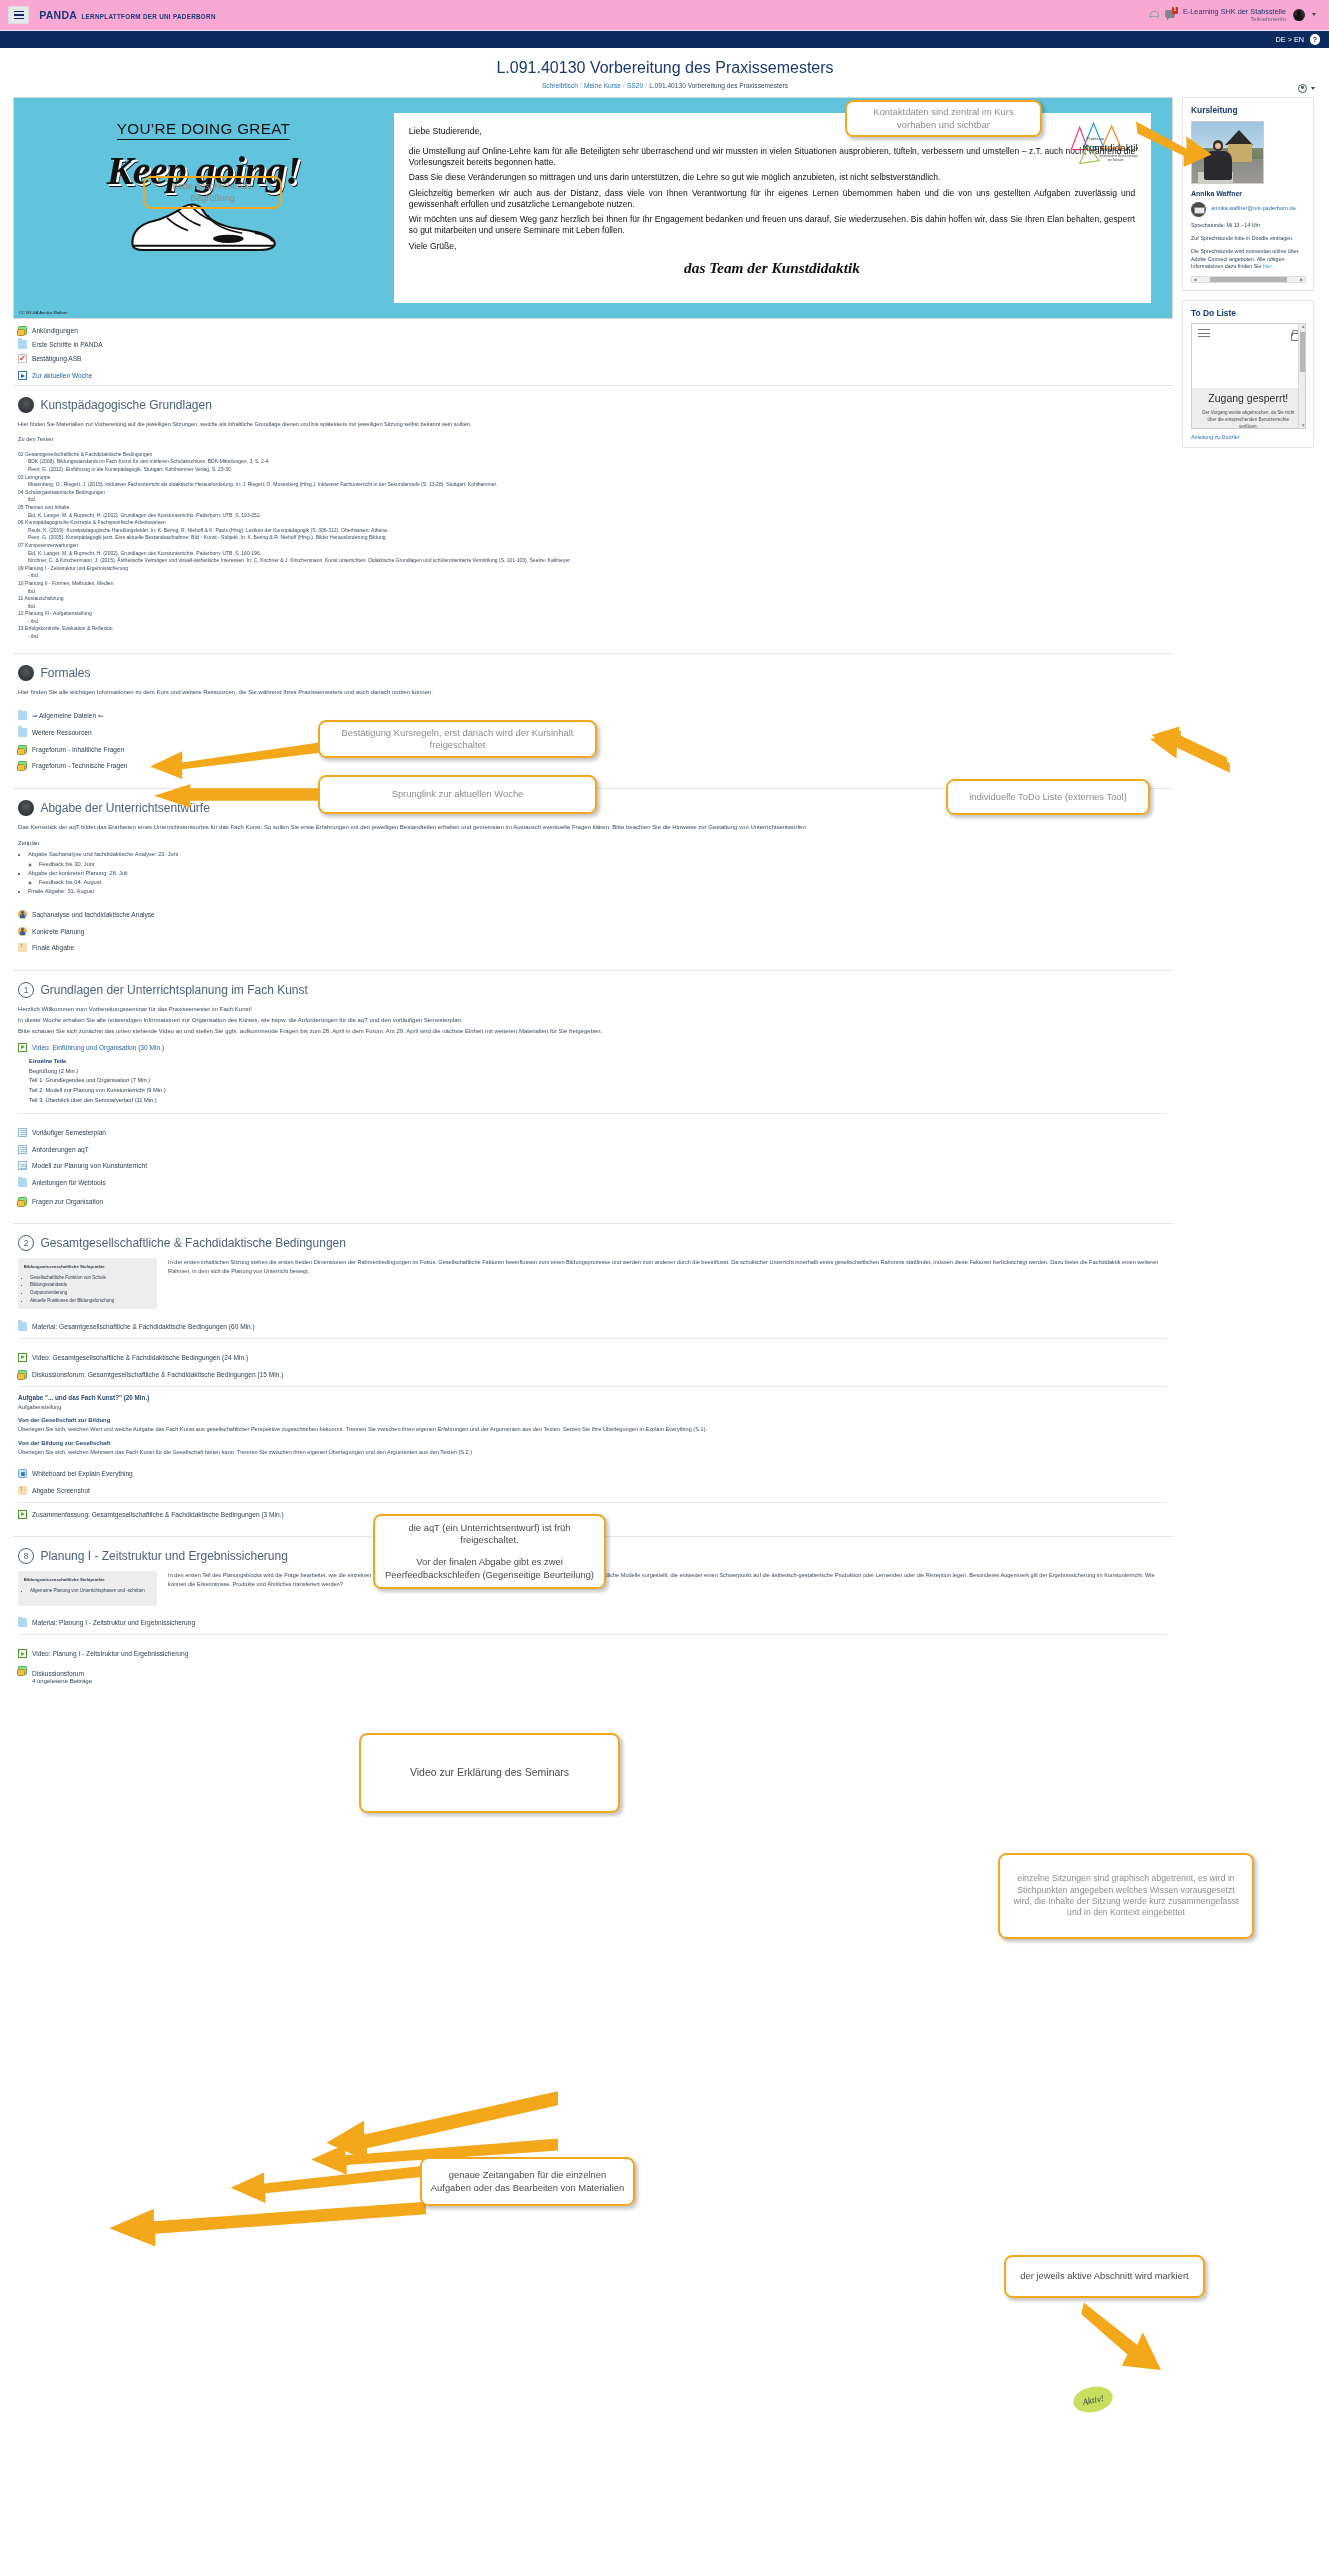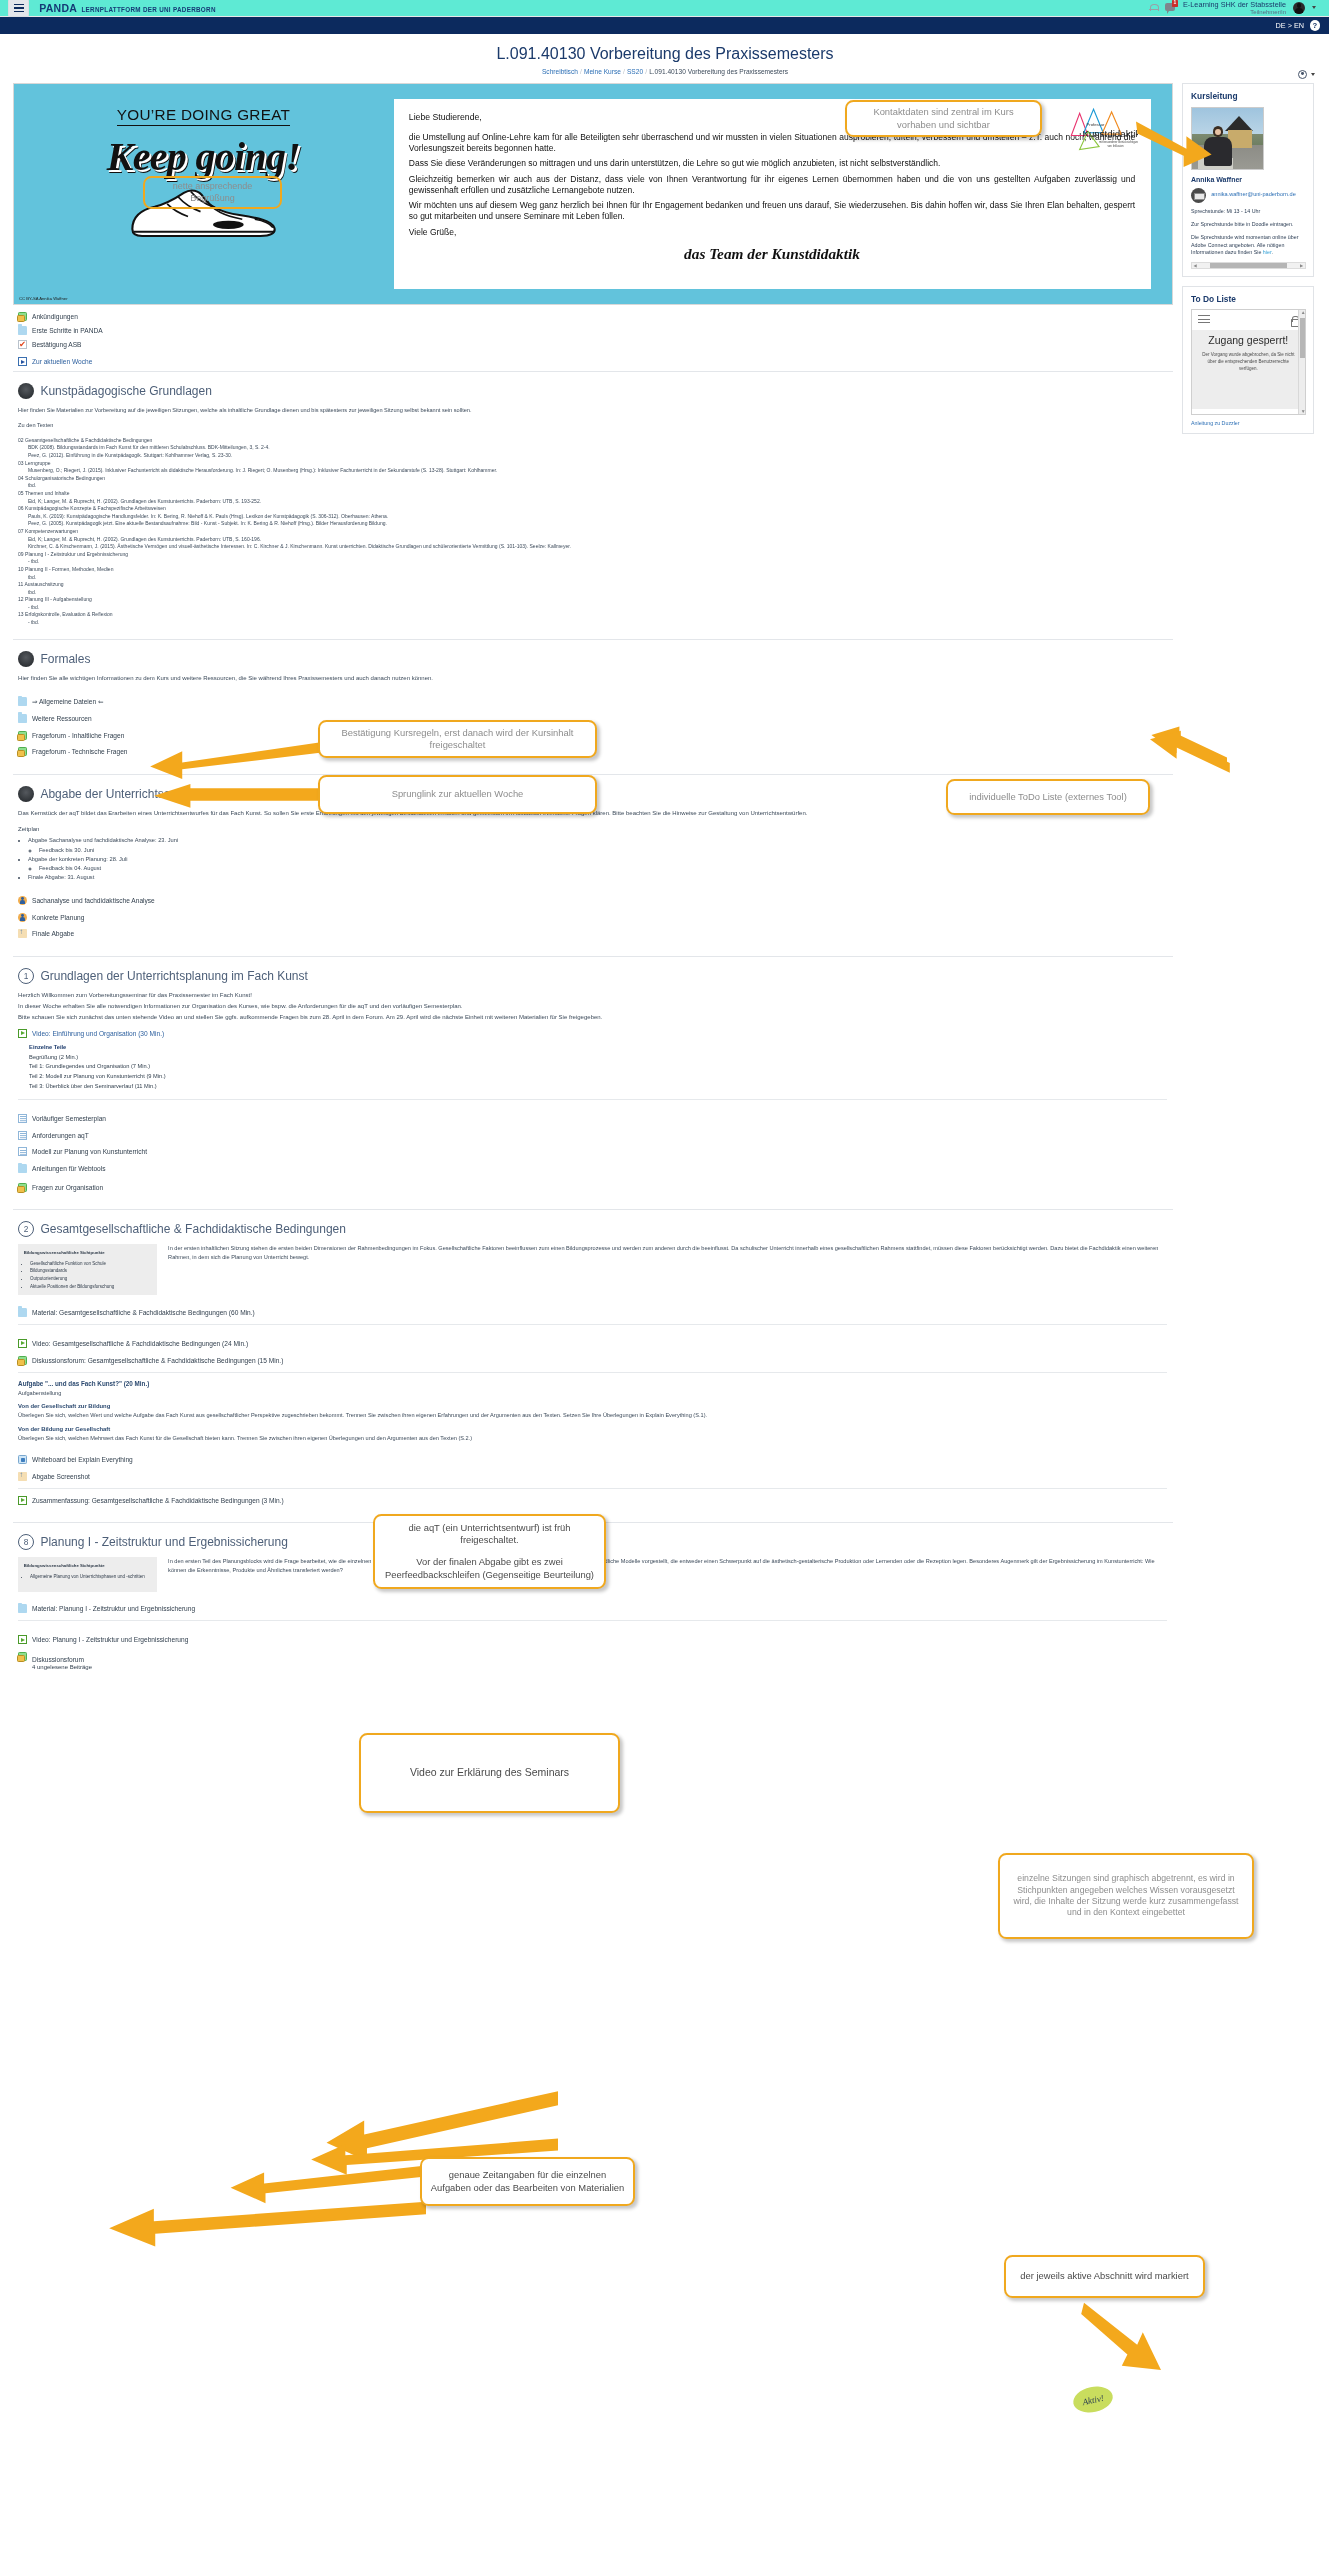--- a/index.html
+++ b/index.html
@@ -7,21 +7,21 @@
   body {
     width: 1330px; height: 2576px;
     background: #ffffff;
     font-family: "Liberation Sans", sans-serif;
     color: #2c3e50;
     position: relative;
     overflow: hidden;
   }
   
   .topbar {
-    height: 17px; background:#5eead4; border-bottom:0.7px solid #e8e8e8;
+    height: 31px; background:#f9a8d4; border-bottom:0.7px solid #e8e8e8;
     display:flex; align-items:center; padding:0 8.4px; position:relative;
   }
   .burger {
     width:21px; height:18px; background:#e4e6ea; border:0.7px solid #dcdee2;
     display:flex; flex-direction:column; justify-content:center; align-items:center; gap:2.1px;
     margin-right:9.8px; border-radius:1.4px;
   }
   .burger span { display:block; width:9.8px; height:1.4px; background:#0e2b5c; }
   .brand { display:flex; align-items:baseline; gap:4.2px; }
   .brand-main { font-size:10.5px; font-weight:bold; color:#153a75; letter-spacing:0.3px; font-family:"Liberation Sans Narrow","Liberation Sans",sans-serif; }
@@ -154,21 +154,21 @@
   .hscroll { height:6.3px; background:#f1f1f1; border:0.7px solid #dcdcdc; display:flex; align-items:center; justify-content:space-between; margin-top:2.8px;}
   .hscroll .ar { font-size:4.2px; color:#8a8a8a; padding:0 1.4px;}
   .hscroll .bar { height:4.9px; background:#b5b5b5; width:68%; margin-left:0.7px;}
   .todo-frame { border:0.7px solid #cfcfcf; background:#fff; position:relative; height:106px; overflow:hidden;}
   .todo-top { display:flex; justify-content:space-between; align-items:center; padding:4.9px 6.3px; }
   .tt-lines { width:12px; }
   .tt-lines span{display:block;height:1.4px;background:#777;margin-bottom:2.1px;}
   .tt-lock { width:7.7px;height:9px; position:relative;}
   .tt-lock::before{content:""; position:absolute; left:1px; top:0; width:5.6px;height:4.9px;border:1.1px solid #777;border-bottom:none;border-radius:2.8px 2.8px 0 0;}
   .tt-lock::after{content:""; position:absolute; left:0; top:3.5px; width:7.7px;height:5.6px;border:1px solid #777;border-radius:0.7px;}
-  .todo-body { background:#ededed; padding:4.9px 5.6px 2.8px 5.6px; text-align:center; height:79px;}
+  .todo-body { background:#ededed; padding:4.9px 5.6px 2.8px 5.6px; text-align:center; height:79px;margin-top:44px;}
   .todo-h { font-size:10.5px; color:#2b2b2b; line-height:1.12; margin-bottom:4.9px; font-family:"Liberation Sans Narrow","Liberation Sans",sans-serif;}
   .todo-t { font-size:4.5px; color:#4a4a4a; line-height:1.55;}
   .todo-sb { position:absolute; right:0; top:0; width:6.3px; height:100%; background:#ededed; border-left:0.7px solid #d8d8d8;}
   .todo-sb .thumb { position:absolute; top:7.7px; left:0.7px; width:4.9px; height:40px; background:#b6b6b6;}
   .todo-sb .up, .todo-sb .dn { position:absolute; left:1.4px; font-size:4.9px; color:#8a8a8a; }
   .todo-sb .up { top:0; } .todo-sb .dn { bottom:0; }
   .todo-link { font-size:5.3px; color:#2c6fb5; margin-top:4.9px; display:block;}
 
   
   .callout {

